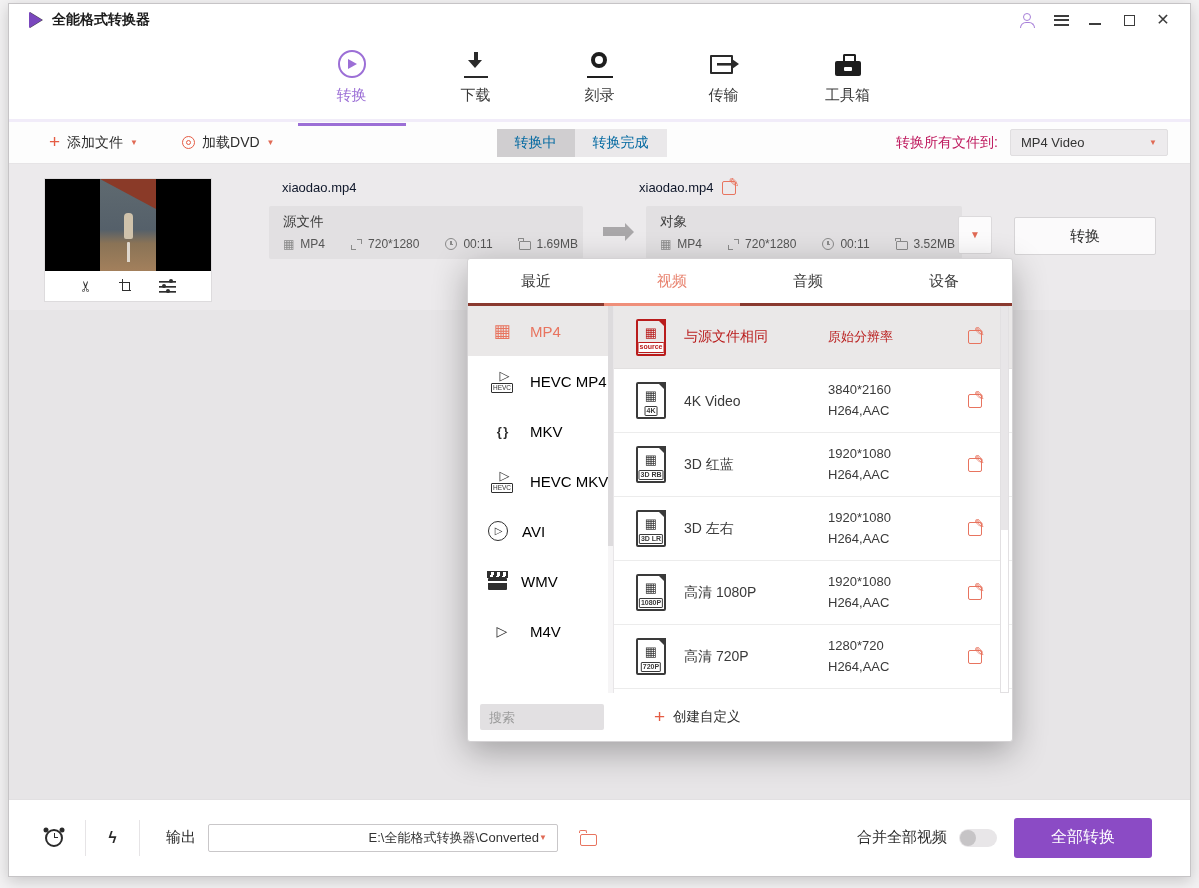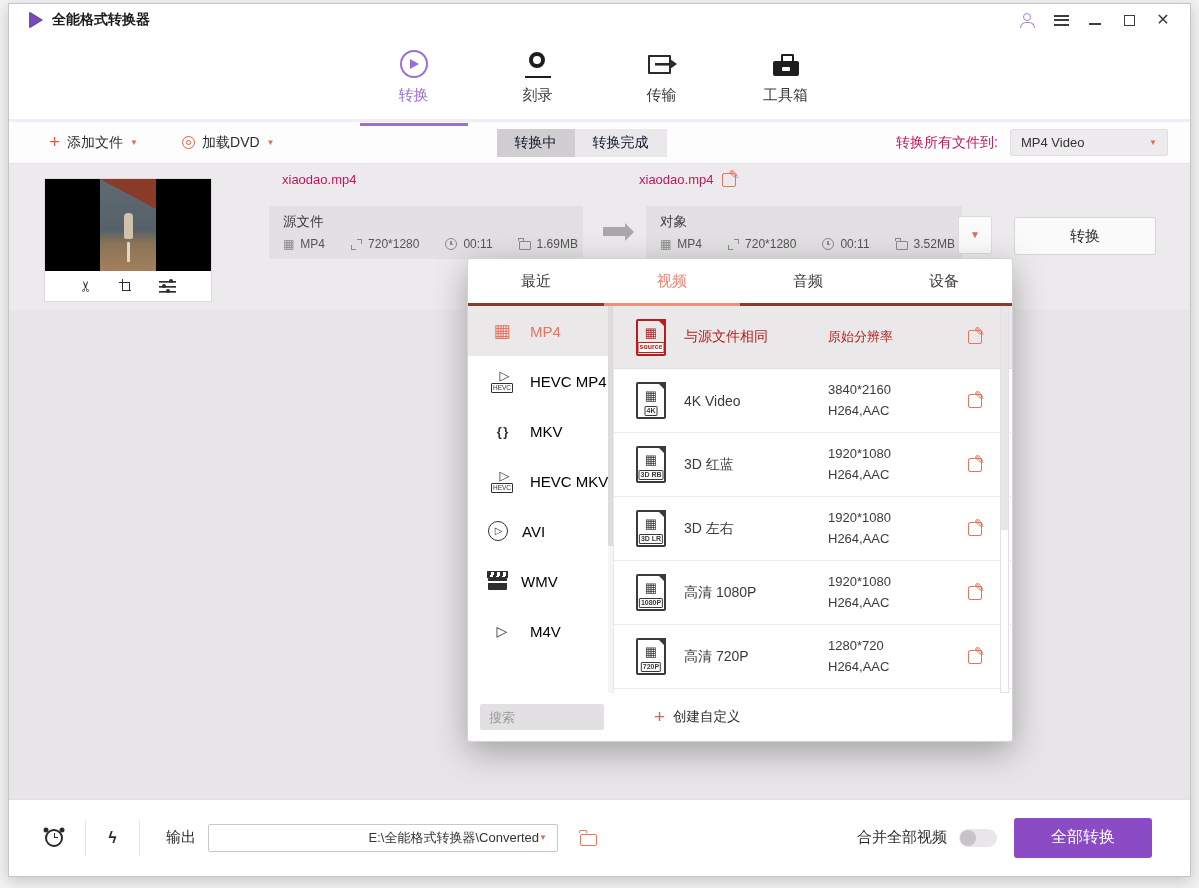--- a/index.html
+++ b/index.html
@@ -42,21 +42,21 @@
   [data-icon="toolbox"]::after { content:""; position:absolute; left:9px; top:6px; width:8px; height:4px; background:#fff; border-radius:1px; }
 
   
   .toolbar { height:42px; background:#fdfdfd; border-bottom:1px solid #e6e4e6; display:flex; align-items:center; padding:0 22px 0 40px; }
   .tb-btn { display:flex; align-items:center; gap:7px; font-size:14px; color:#2d2d2d; margin-right:44px; cursor:default; }
   .plus-ic { color:#e55c44; font-size:19px; font-weight:400; line-height:1; margin-top:-2px; }
   .dvd-ic { width:13px; height:13px; border:1.6px solid #e55c44; border-radius:50%; position:relative; }
   .dvd-ic::before { content:""; position:absolute; left:3px; top:3px; width:3.4px; height:3.4px; border:1.4px solid #e55c44; border-radius:50%; }
   .caret { color:#e06a55; font-size:8px; line-height:1; }
   .queue-tabs { display:flex; margin-left:178px; }
-  .qtab { height:28px; padding:0 18px; display:flex; align-items:center; font-size:14px; color:#0f172a; background:#eae8ea; cursor:default; }
+  .qtab { height:28px; padding:0 18px; display:flex; align-items:center; font-size:14px; color:#0369a1; background:#eae8ea; cursor:default; }
   .qtab.on { background:#d0ced0; }
   .tb-right { margin-left:auto; display:flex; align-items:center; gap:12px; }
   .cvt-label { font-size:14px; color:#be185d; }
   .mini-select { width:158px; height:27px; background:#edebed; border:1px solid #e0dee0; border-radius:2px; display:flex; align-items:center; justify-content:space-between; padding:0 10px; font-size:13px; color:#333; }
 
   
   .filestrip { height:146px; background:#eceaec; position:relative; }
   .thumb-card { position:absolute; left:36px; top:15px; width:166px; height:122px; background:#fff; box-shadow:0 0 0 1px #dddbdd; }
   .thumb-img { height:92px; background:#000; position:relative; overflow:hidden; }
   .thumb-photo { position:absolute; left:55px; top:0; width:56px; height:92px;
@@ -67,21 +67,21 @@
   .thumb-tools { height:30px; background:#fff; display:flex; align-items:center; justify-content:center; gap:26px; }
   .ic-scissors::before { content:"✂"; font-size:15px; color:#2f2f2f; display:inline-block; transform:rotate(-90deg); }
   .ic-crop { position:relative; width:14px; height:14px; display:inline-block; }
   .ic-crop::before { content:""; position:absolute; left:3.4px; top:0; width:8px; height:10.5px; border-left:1.8px solid #2f2f2f; border-bottom:1.8px solid #2f2f2f; }
   .ic-crop::after { content:""; position:absolute; left:0; top:3.4px; width:10.5px; height:8px; border-top:1.8px solid #2f2f2f; border-right:1.8px solid #2f2f2f; }
   .ic-adjust { width:17px; height:14px; display:inline-block; position:relative;
      background:linear-gradient(#2f2f2f,#2f2f2f) 0 1.5px/17px 1.7px no-repeat,
                 linear-gradient(#2f2f2f,#2f2f2f) 0 6.5px/17px 1.7px no-repeat,
                 linear-gradient(#2f2f2f,#2f2f2f) 0 11.5px/17px 1.7px no-repeat; }
   .ic-adjust::before { content:""; position:absolute; left:10px; top:0; width:4.4px; height:4.4px; background:#2f2f2f; border-radius:50%; box-shadow:-7px 5px 0 #2f2f2f, -3px 10px 0 #2f2f2f; }
-  .fname { position:absolute; top:8px; font-size:13px; color:#be185d; display:flex; align-items:center; gap:9px; }
+  .fname { position:absolute; top:16px; font-size:13px; color:#0f172a; display:flex; align-items:center; gap:9px; }
   .fname.src { left:273px; }
   .fname.tgt { left:630px; }
   .edit-ic { position:relative; width:14px; height:14px; border:1.5px solid #e8745f; border-radius:2px; display:inline-block; }
   .edit-ic::before { content:"✎"; position:absolute; right:-4px; top:-7px; font-size:13px; color:#e8745f; }
   .info-box { position:absolute; top:42px; height:53px; background:#e2e0e2; border-radius:2px; padding:7px 14px 0; }
   .info-box.src { left:260px; width:314px; }
   .info-box.tgt { left:637px; width:316px; }
   .info-title { font-size:13.5px; color:#3c3c3c; }
   .spec-row { display:flex; align-items:center; gap:26px; margin-top:6px; }
   .spec { display:flex; align-items:center; gap:6px; font-size:12px; color:#555; }
@@ -195,20 +195,26 @@
   <div class="navbar">
 
   <div class="nav-item on">
       <span class="nav-ic-wrap">
           <span data-icon="convert"></span>
         </span>
       <span class="nav-label">转换</span>
     </div>
       <div class="nav-item">
       <span class="nav-ic-wrap">
+          <span data-icon="download"></span>
+        </span>
+      <span class="nav-label">下载</span>
+    </div>
+      <div class="nav-item">
+      <span class="nav-ic-wrap">
           <span data-icon="burn"></span>
         </span>
       <span class="nav-label">刻录</span>
     </div>
       <div class="nav-item">
       <span class="nav-ic-wrap">
           <span data-icon="transfer"></span>
         </span>
       <span class="nav-label">传输</span>
     </div>

